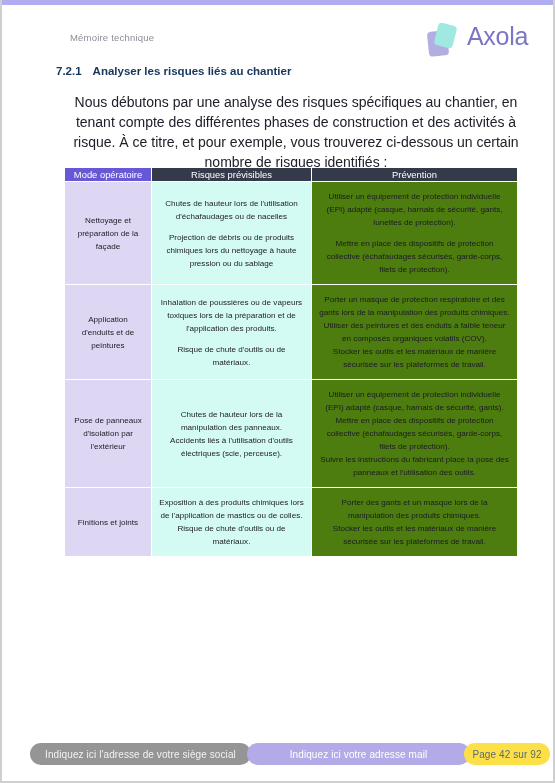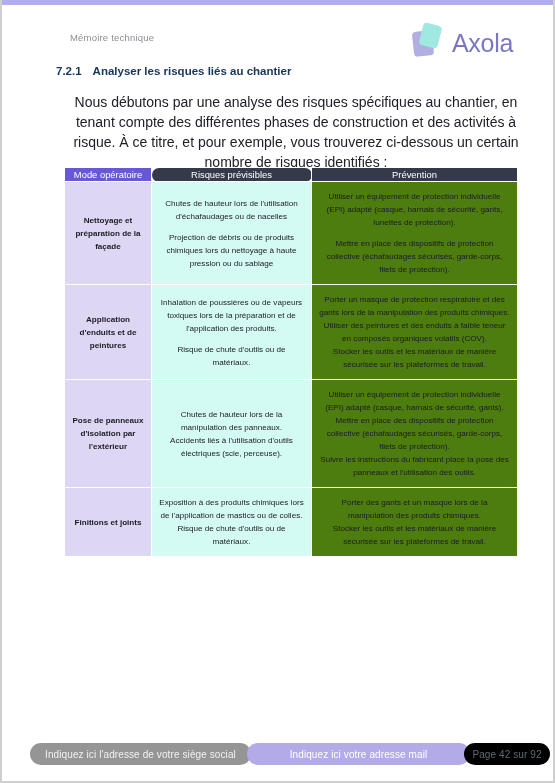--- a/index.html
+++ b/index.html
@@ -43,24 +43,24 @@
   .header-label {
     position: absolute;
     left: 68px;
     top: 10px;
     font-size: 9.5px;
     color: #8c8c96;
     letter-spacing: 0.2px;
   }
   .logo-wrap {
     position: absolute;
-    right: 44px;
+    right: 29px;
     top: 0px;
     display: flex;
-    align-items: flex-end;
+    align-items: flex-start;
     gap: 7px;
   }
   .logo-mark {
     position: relative;
     width: 34px;
     height: 36px;
   }
   .logo-sq-purple {
     position: absolute;
     left: 2px;
@@ -127,33 +127,33 @@
     padding: 0 6px;
     font-size: 9.4px;
     font-weight: normal;
     color: #ffffff;
     text-align: center;
     vertical-align: middle;
     line-height: 13px;
     border: 1px solid #ffffff;
   }
   .th-mode   { background: #6759d6; }
-  .th-risk   { background: #353a4b; border-radius: 14px; }
+  .th-risk   { background: #353a4b; }
   .th-prev   { background: #353a4b; }
 
   .risk-table td {
     padding: 8px 7px;
     font-size: 8.1px;
     color: #1b1b24;
     text-align: center;
     vertical-align: middle;
     line-height: 13px;
     border: 1px solid #ffffff;
   }
-  td.col-mode { background: #ddd7f4; font-weight: bold; }
+  td.col-mode { background: #ddd7f4; }
   td.col-risk { background: #d4faf4; }
   td.col-prev { background: #4d7c0f; }
 
   td p { margin: 0 0 8px 0; }
   td p:last-child { margin-bottom: 0; }
   td.tight p { margin: 0; }
 
   
   .page-footer {
     position: absolute;
@@ -181,21 +181,21 @@
   }
   .pill-mail {
     left: 245px;
     width: 223px;
     background: #b3aae8;
     color: #ffffff;
   }
   .pill-page {
     left: 462px;
     width: 86px;
-    background: #000000;
+    background: #fde047;
     color: #5c6b72;
   }
 </style>
 </head>
 <body>
 
 <div class="page">
 
   <div class="top-accent-bar"></div>
 

